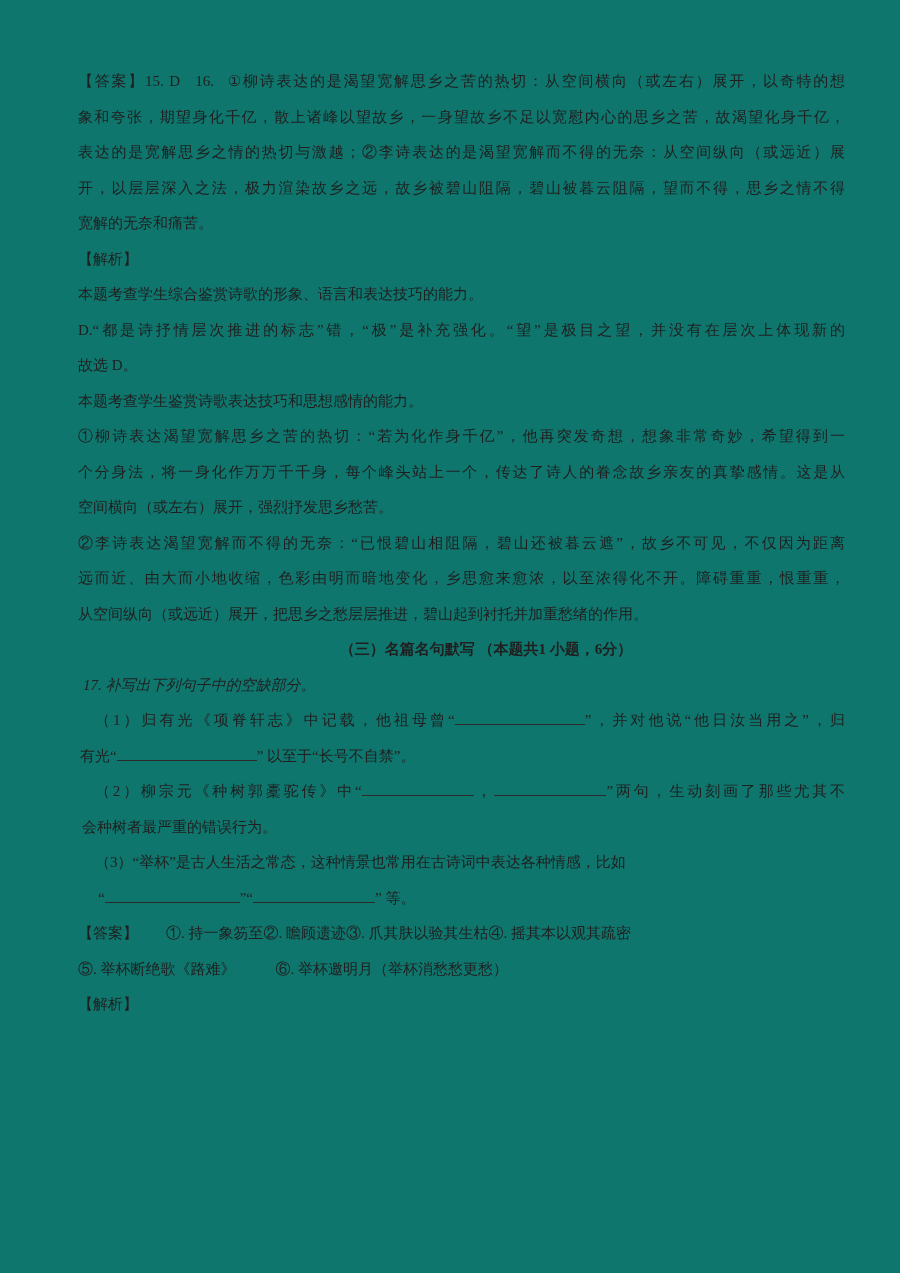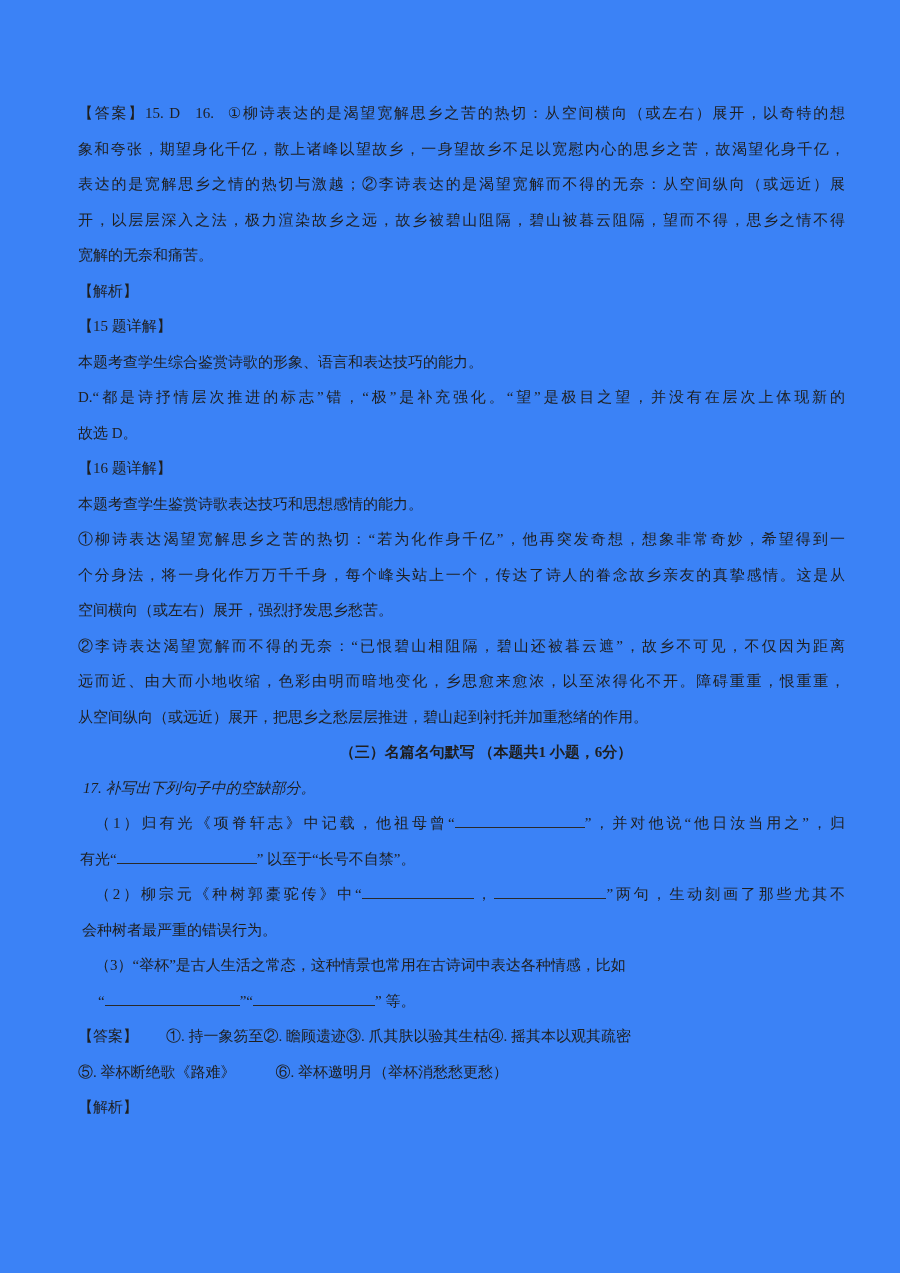--- a/index.html
+++ b/index.html
@@ -1,22 +1,22 @@
 <!DOCTYPE html>
 <html><head>
 <meta charset="utf-8">
 <style>
   html,body{margin:0;padding:0;background:#e8e8e8;}
   .doc{
     position:relative;
     box-sizing:border-box;
     width:900px;height:1273px;
     margin:0 auto;
-    background:#3b82f6;
-    padding:96px 55px 0 78px;
+    background:#0f766e;
+    padding:64px 55px 0 78px;
     font-family:"Liberation Serif","DejaVu Serif",serif;
     font-size:15px;
     color:#1f1f1f;
   }
   .line{height:35.5px;line-height:35.5px;overflow:visible;}
   .j{text-align:justify;text-align-last:justify;}
   .b{font-weight:bold;text-align:center;}
   .ind-head{padding-left:49px;}
   .ind-num{padding-left:5px;font-style:italic;}
   .ind-item{padding-left:17px;}
@@ -35,26 +35,24 @@
   <div class="line j">
     <span>【答案】</span><span>15. D</span><span class="ms15">16.</span><span class="ms12">①柳诗表达的是渴望宽解思乡之苦的热切：从空间横向（或左右）展开，以奇特的想</span>
   </div>
   <div class="line j">象和夸张，期望身化千亿，散上诸峰以望故乡，一身望故乡不足以宽慰内心的思乡之苦，故渴望化身千亿，</div>
   <div class="line j">表达的是宽解思乡之情的热切与激越；②李诗表达的是渴望宽解而不得的无奈：从空间纵向（或远近）展</div>
   <div class="line j">开，以层层深入之法，极力渲染故乡之远，故乡被碧山阻隔，碧山被暮云阻隔，望而不得，思乡之情不得</div>
   <div class="line">宽解的无奈和痛苦。</div>
 
   <div class="line">【解析】</div>
 
-  <div class="line">【15 题详解】</div>
   <div class="line">本题考查学生综合鉴赏诗歌的形象、语言和表达技巧的能力。</div>
   <div class="line j">D.“都是诗抒情层次推进的标志”错，“极”是补充强化。“望”是极目之望，并没有在层次上体现新的</div>
   <div class="line">故选 D。</div>
 
-  <div class="line">【16 题详解】</div>
   <div class="line">本题考查学生鉴赏诗歌表达技巧和思想感情的能力。</div>
   <div class="line j">①柳诗表达渴望宽解思乡之苦的热切：“若为化作身千亿”，他再突发奇想，想象非常奇妙，希望得到一</div>
   <div class="line j">个分身法，将一身化作万万千千身，每个峰头站上一个，传达了诗人的眷念故乡亲友的真挚感情。这是从</div>
   <div class="line">空间横向（或左右）展开，强烈抒发思乡愁苦。</div>
   <div class="line j">②李诗表达渴望宽解而不得的无奈：“已恨碧山相阻隔，碧山还被暮云遮”，故乡不可见，不仅因为距离</div>
   <div class="line j">远而近、由大而小地收缩，色彩由明而暗地变化，乡思愈来愈浓，以至浓得化不开。障碍重重，恨重重，</div>
   <div class="line">从空间纵向（或远近）展开，把思乡之愁层层推进，碧山起到衬托并加重愁绪的作用。</div>
 
   <div class="line b ind-head">（三）名篇名句默写 （本题共1 小题，6分）</div>
 

